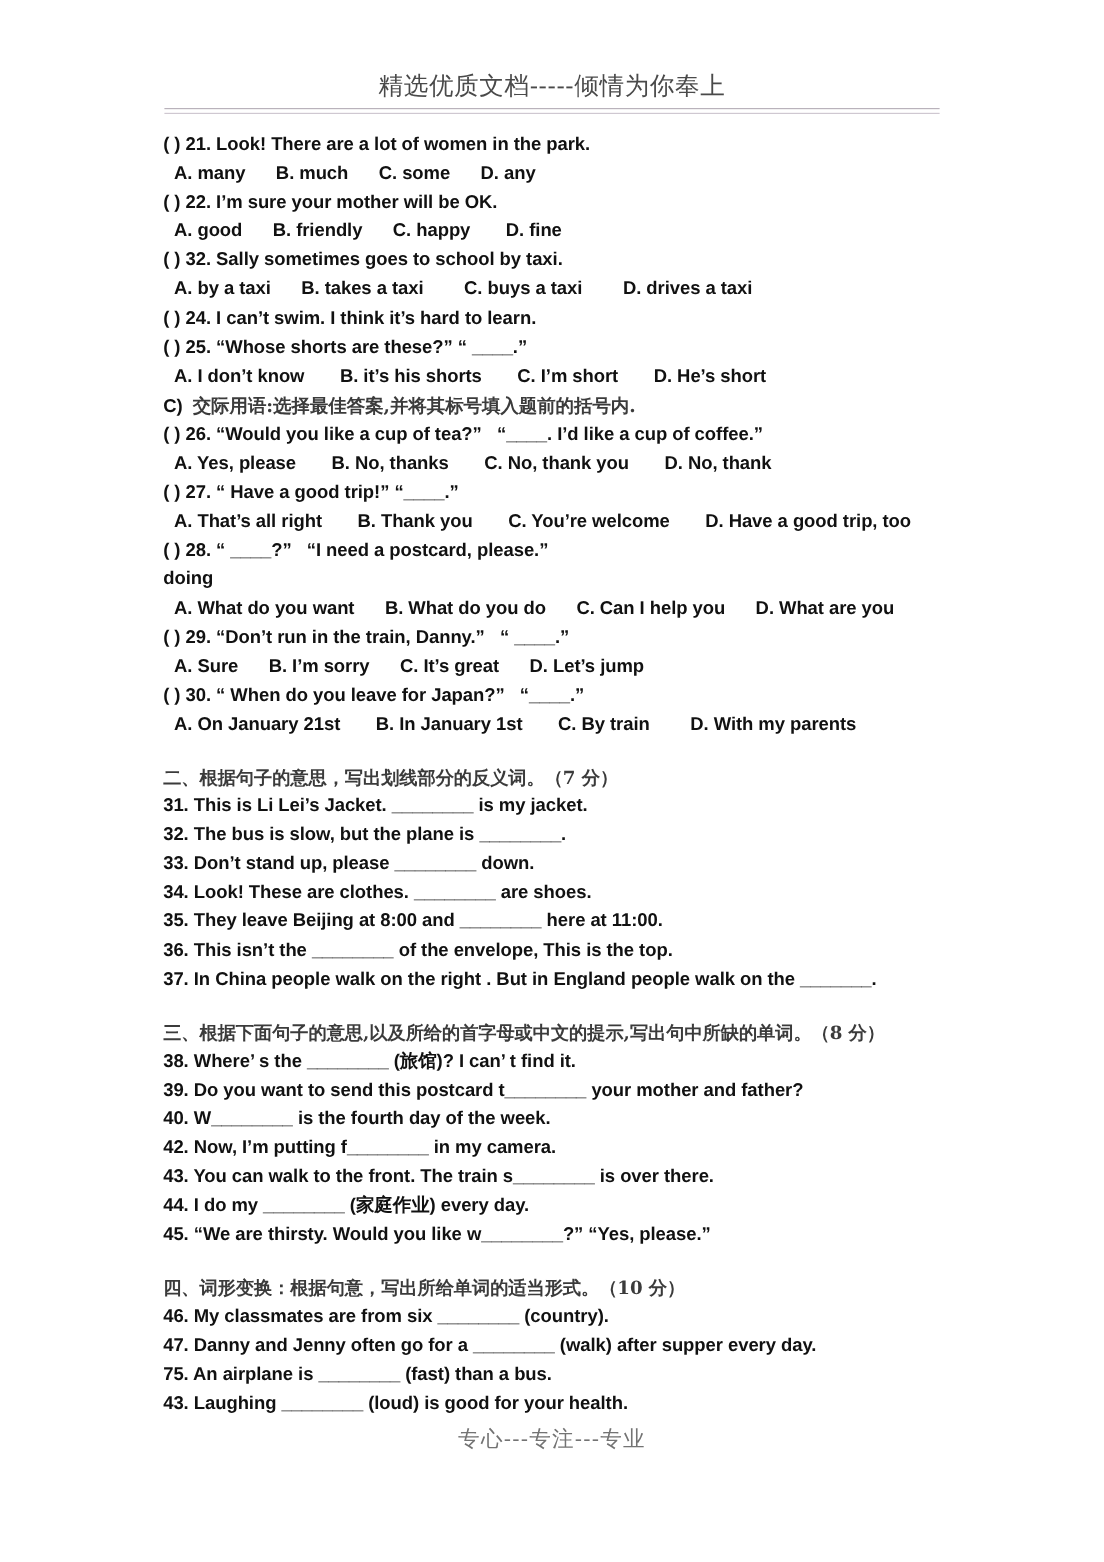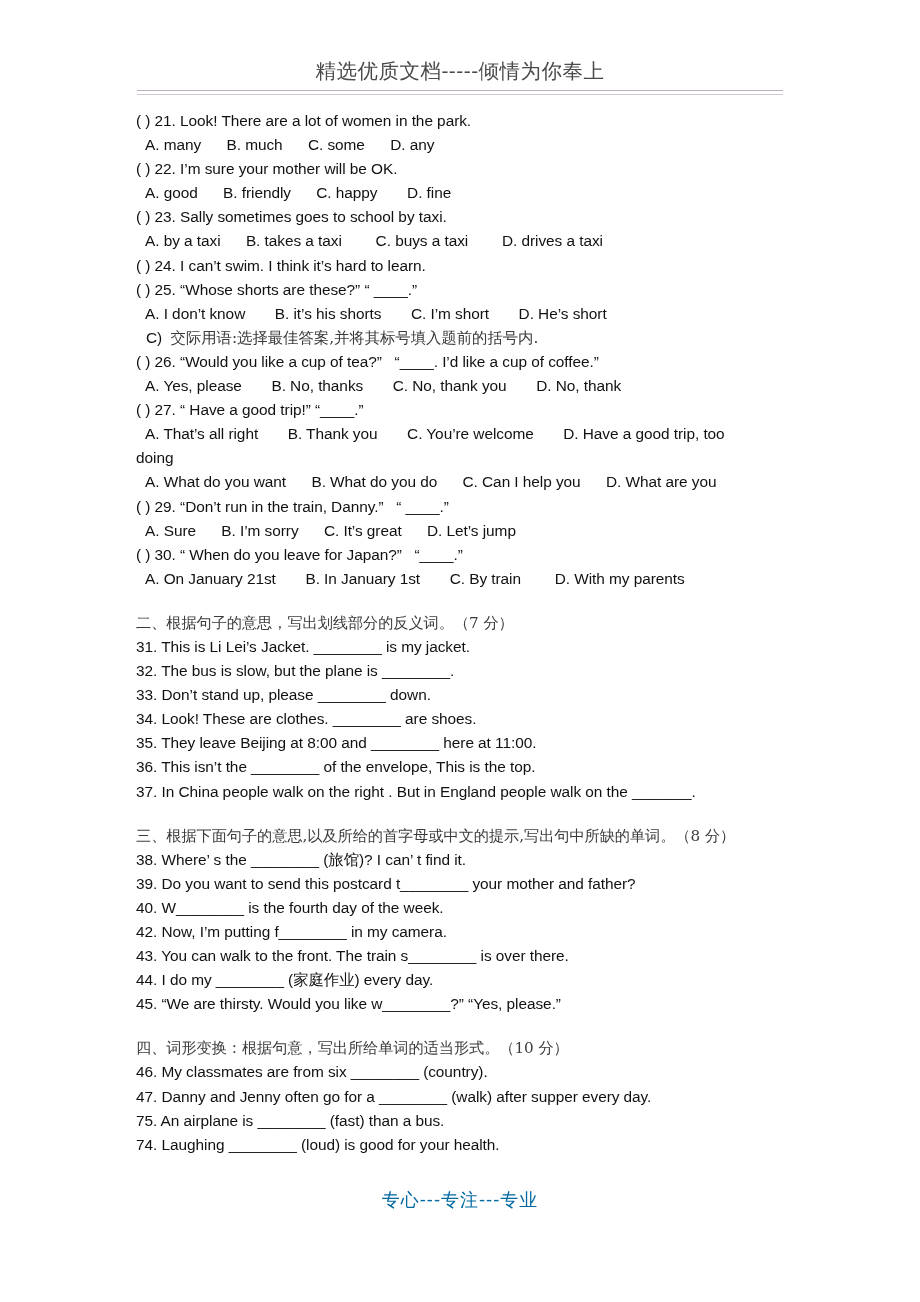--- a/index.html
+++ b/index.html
@@ -46,20 +46,21 @@
     border-bottom: 1px solid #cfc8d1;
     background: #ffffff;
   }
 
   
   .content {
     position: absolute;
     left: 136px;
     top: 109px;
     width: 700px;
+    font-weight: bold;
   }
 
   .line {
     font-size: 15.4px;
     line-height: 24.1px;
     white-space: pre-wrap;
     color: #111111;
     letter-spacing: -0.05px;
   }
   .line.q        { text-indent: 0; }
@@ -68,66 +69,66 @@
 
   .line.cn {
     font-family: "DejaVu Serif", "Liberation Serif", serif;
     font-size: 15.2px;
     line-height: 24.1px;
     color: #3b3b3b;
     margin-top: 20px;
   }
   .line.cn-c {
     font-family: "Liberation Sans", sans-serif;
-    margin-left: 10px;
   }
   .line.cn-c .cn-run {
     font-family: "DejaVu Serif", "Liberation Serif", serif;
     color: #3b3b3b;
   }
 
   
   .footer {
     position: absolute;
     left: 0;
     top: 1188px;
     width: 920px;
     text-align: center;
     font-family: "DejaVu Serif", "Liberation Serif", serif;
     font-size: 18px;
     line-height: 24px;
-    color: #0369a1;
+    color: #737373;
     letter-spacing: 1px;
   }
 </style>
 </head>
 <body>
 
 <div class="page">
 
   <div class="header-block">
     <div class="header-title">精选优质文档-----倾情为你奉上</div>
     <div class="header-rule"></div>
   </div>
 
   <div class="content">
       <div class="line q">( ) 21. Look! There are a lot of women in the park.</div>
       <div class="line opts">A. many      B. much      C. some      D. any</div>
       <div class="line q">( ) 22. I’m sure your mother will be OK.</div>
       <div class="line opts">A. good      B. friendly      C. happy       D. fine</div>
-      <div class="line q">( ) 23. Sally sometimes goes to school by taxi.</div>
+      <div class="line q">( ) 32. Sally sometimes goes to school by taxi.</div>
       <div class="line opts">A. by a taxi      B. takes a taxi        C. buys a taxi        D. drives a taxi</div>
       <div class="line q">( ) 24. I can’t swim. I think it’s hard to learn.</div>
       <div class="line q">( ) 25. “Whose shorts are these?” “ ____.”</div>
       <div class="line opts">A. I don’t know       B. it’s his shorts       C. I’m short       D. He’s short</div>
       <div class="line cn-c"><span>C)  </span><span class="cn-run">交际用语:选择最佳答案,并将其标号填入题前的括号内.</span></div>
       <div class="line q">( ) 26. “Would you like a cup of tea?”   “____. I’d like a cup of coffee.”</div>
       <div class="line opts">A. Yes, please       B. No, thanks       C. No, thank you       D. No, thank</div>
       <div class="line q">( ) 27. “ Have a good trip!” “____.”</div>
       <div class="line opts">A. That’s all right       B. Thank you       C. You’re welcome       D. Have a good trip, too</div>
+      <div class="line q">( ) 28. “ ____?”   “I need a postcard, please.”</div>
       <div class="line fill">doing</div>
       <div class="line opts">A. What do you want      B. What do you do      C. Can I help you      D. What are you</div>
       <div class="line q">( ) 29. “Don’t run in the train, Danny.”   “ ____.”</div>
       <div class="line opts">A. Sure      B. I’m sorry      C. It’s great      D. Let’s jump</div>
       <div class="line q">( ) 30. “ When do you leave for Japan?”   “____.”</div>
       <div class="line opts">A. On January 21st       B. In January 1st       C. By train        D. With my parents</div>
       <div class="line cn">二、根据句子的意思，写出划线部分的反义词。（7 分）</div>
       <div class="line fill">31. This is Li Lei’s Jacket. ________ is my jacket.</div>
       <div class="line fill">32. The bus is slow, but the plane is ________.</div>
       <div class="line fill">33. Don’t stand up, please ________ down.</div>
@@ -140,18 +141,18 @@
       <div class="line fill">39. Do you want to send this postcard t________ your mother and father?</div>
       <div class="line fill">40. W________ is the fourth day of the week.</div>
       <div class="line fill">42. Now, I’m putting f________ in my camera.</div>
       <div class="line fill">43. You can walk to the front. The train s________ is over there.</div>
       <div class="line fill">44. I do my ________ (家庭作业) every day.</div>
       <div class="line fill">45. “We are thirsty. Would you like w________?” “Yes, please.”</div>
       <div class="line cn">四、词形变换：根据句意，写出所给单词的适当形式。（10 分）</div>
       <div class="line fill">46. My classmates are from six ________ (country).</div>
       <div class="line fill">47. Danny and Jenny often go for a ________ (walk) after supper every day.</div>
       <div class="line fill">75. An airplane is ________ (fast) than a bus.</div>
-      <div class="line fill">74. Laughing ________ (loud) is good for your health.</div>
+      <div class="line fill">43. Laughing ________ (loud) is good for your health.</div>
     </div>
 
   <div class="footer">专心---专注---专业</div>
 
 </div>
 
 </body></html>

